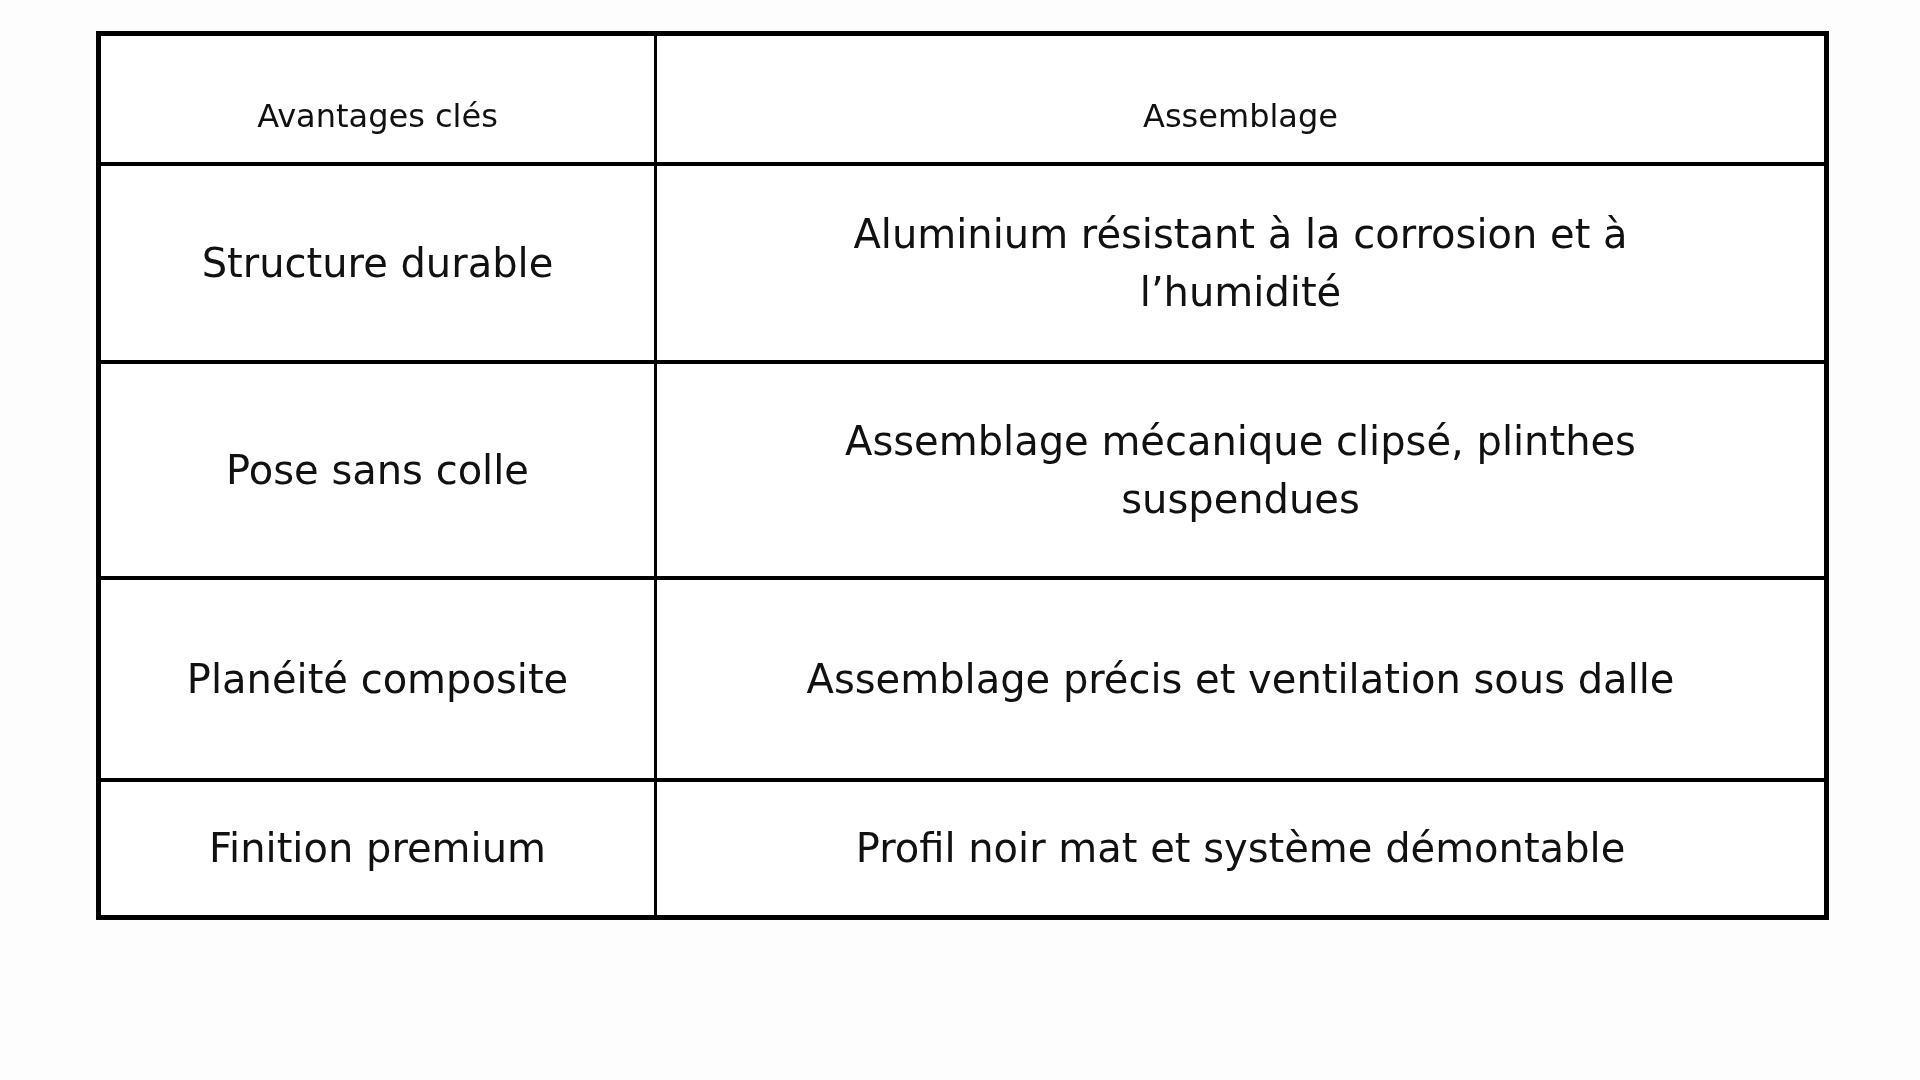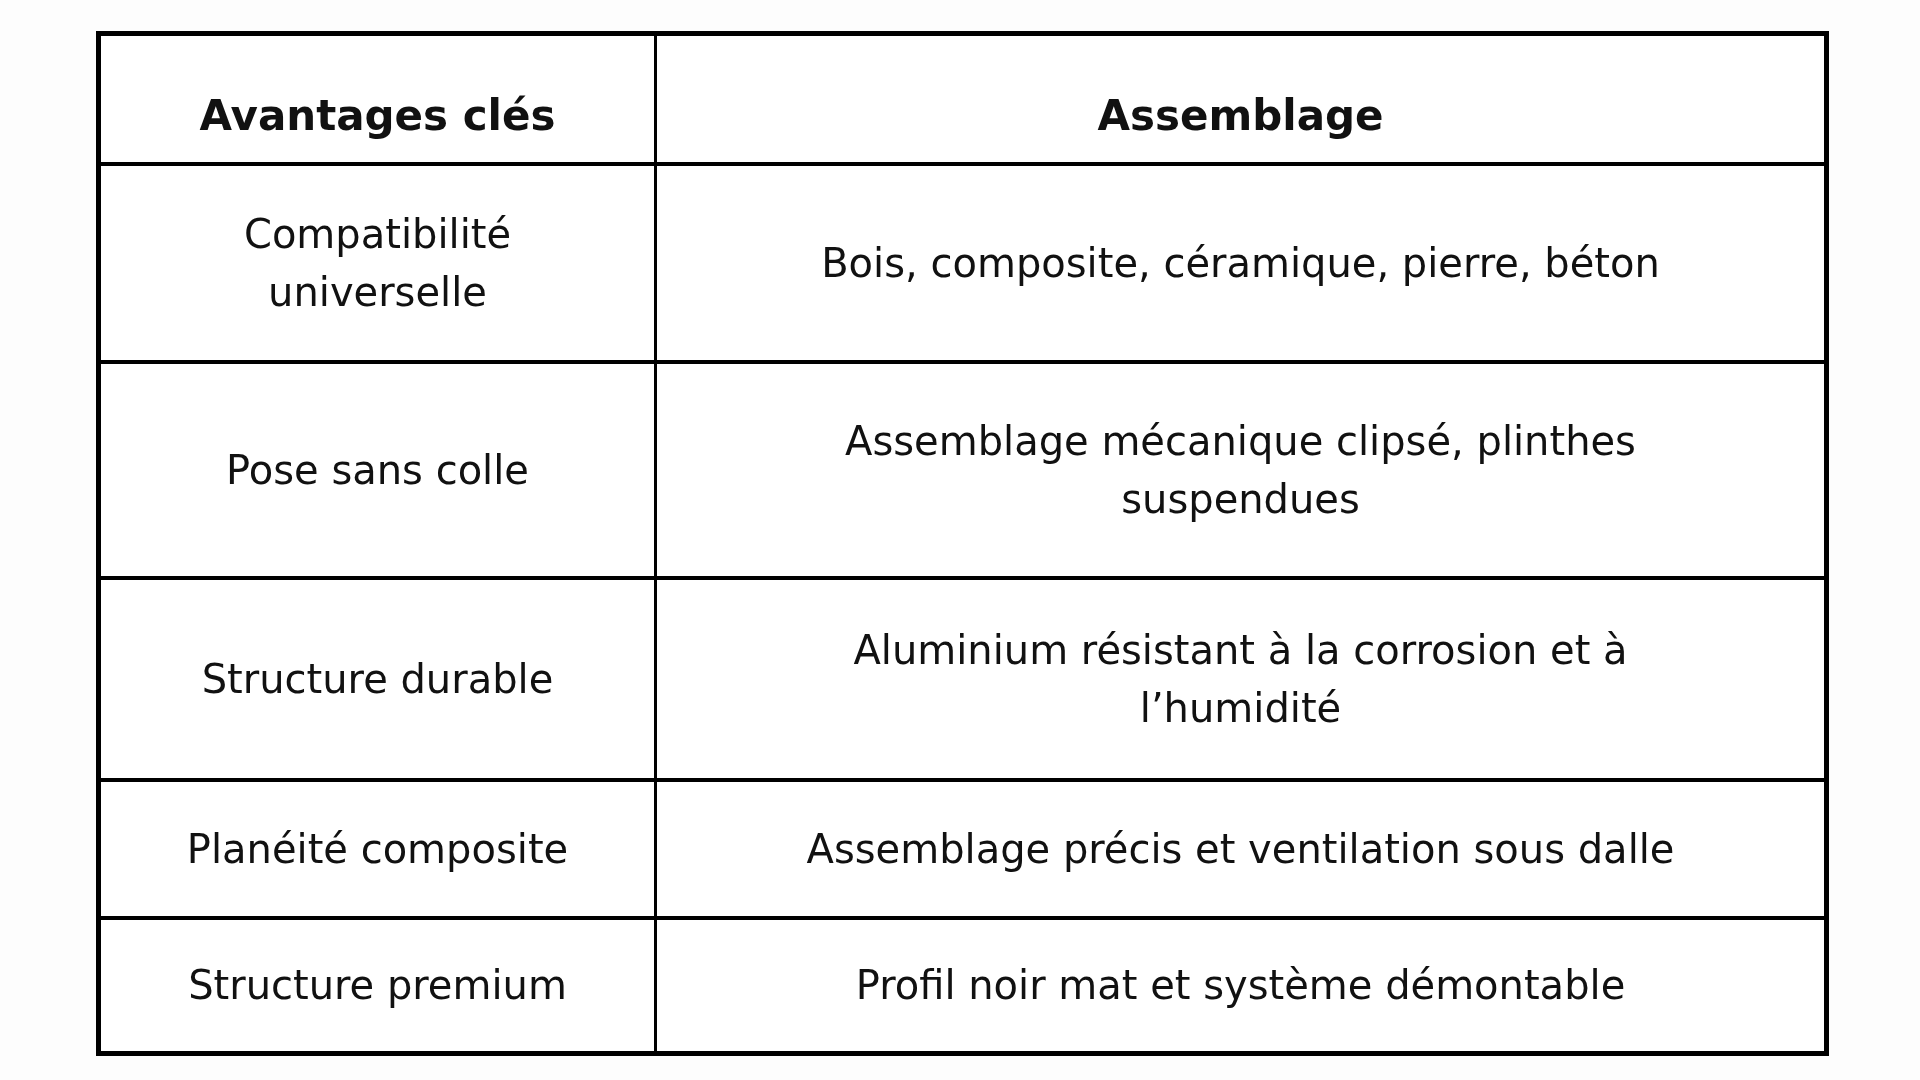--- a/index.html
+++ b/index.html
@@ -37,22 +37,22 @@
     vertical-align: middle;
     padding: 6px 24px;
   }
   thead tr { height: 130px; }
   tbody tr:nth-child(1) { height: 198px; }
   tbody tr:nth-child(2) { height: 216px; }
   tbody tr:nth-child(3) { height: 202px; }
   tbody tr:nth-child(4) { height: 138px; }
   tbody tr:nth-child(5) { height: 136px; }
   th .cell-text {
-    font-size: 42px;
-    font-weight: bold;
+    font-size: 32px;
+    font-weight: normal;
     line-height: 1.35;
     margin-top: 36px;
   }
   td .cell-text {
     font-size: 40px;
     font-weight: normal;
     line-height: 1.45;
   }
   .cell-text {
     display: inline-block;
@@ -74,56 +74,47 @@
           <span class="cell-text">Avantages clés</span>
         </th>
         <th>
           <span class="cell-text">Assemblage</span>
         </th>
       </tr>
     </thead>
     <tbody>
       <tr>
         <td>
-          <span class="cell-text">Compatibilité
-universelle</span>
+          <span class="cell-text">Structure durable</span>
         </td>
         <td>
-          <span class="cell-text">Bois, composite, céramique, pierre, béton</span>
+          <span class="cell-text">Aluminium résistant à la corrosion et à
+l’humidité</span>
         </td>
       </tr>
       <tr>
         <td>
           <span class="cell-text">Pose sans colle</span>
         </td>
         <td>
           <span class="cell-text">Assemblage mécanique clipsé, plinthes
 suspendues</span>
         </td>
       </tr>
       <tr>
         <td>
-          <span class="cell-text">Structure durable</span>
-        </td>
-        <td>
-          <span class="cell-text">Aluminium résistant à la corrosion et à
-l’humidité</span>
-        </td>
-      </tr>
-      <tr>
-        <td>
           <span class="cell-text">Planéité composite</span>
         </td>
         <td>
           <span class="cell-text">Assemblage précis et ventilation sous dalle</span>
         </td>
       </tr>
       <tr>
         <td>
-          <span class="cell-text">Structure premium</span>
+          <span class="cell-text">Finition premium</span>
         </td>
         <td>
           <span class="cell-text">Profil noir mat et système démontable</span>
         </td>
       </tr>
     </tbody>
   </table>
 </div>
 
 </body></html>

